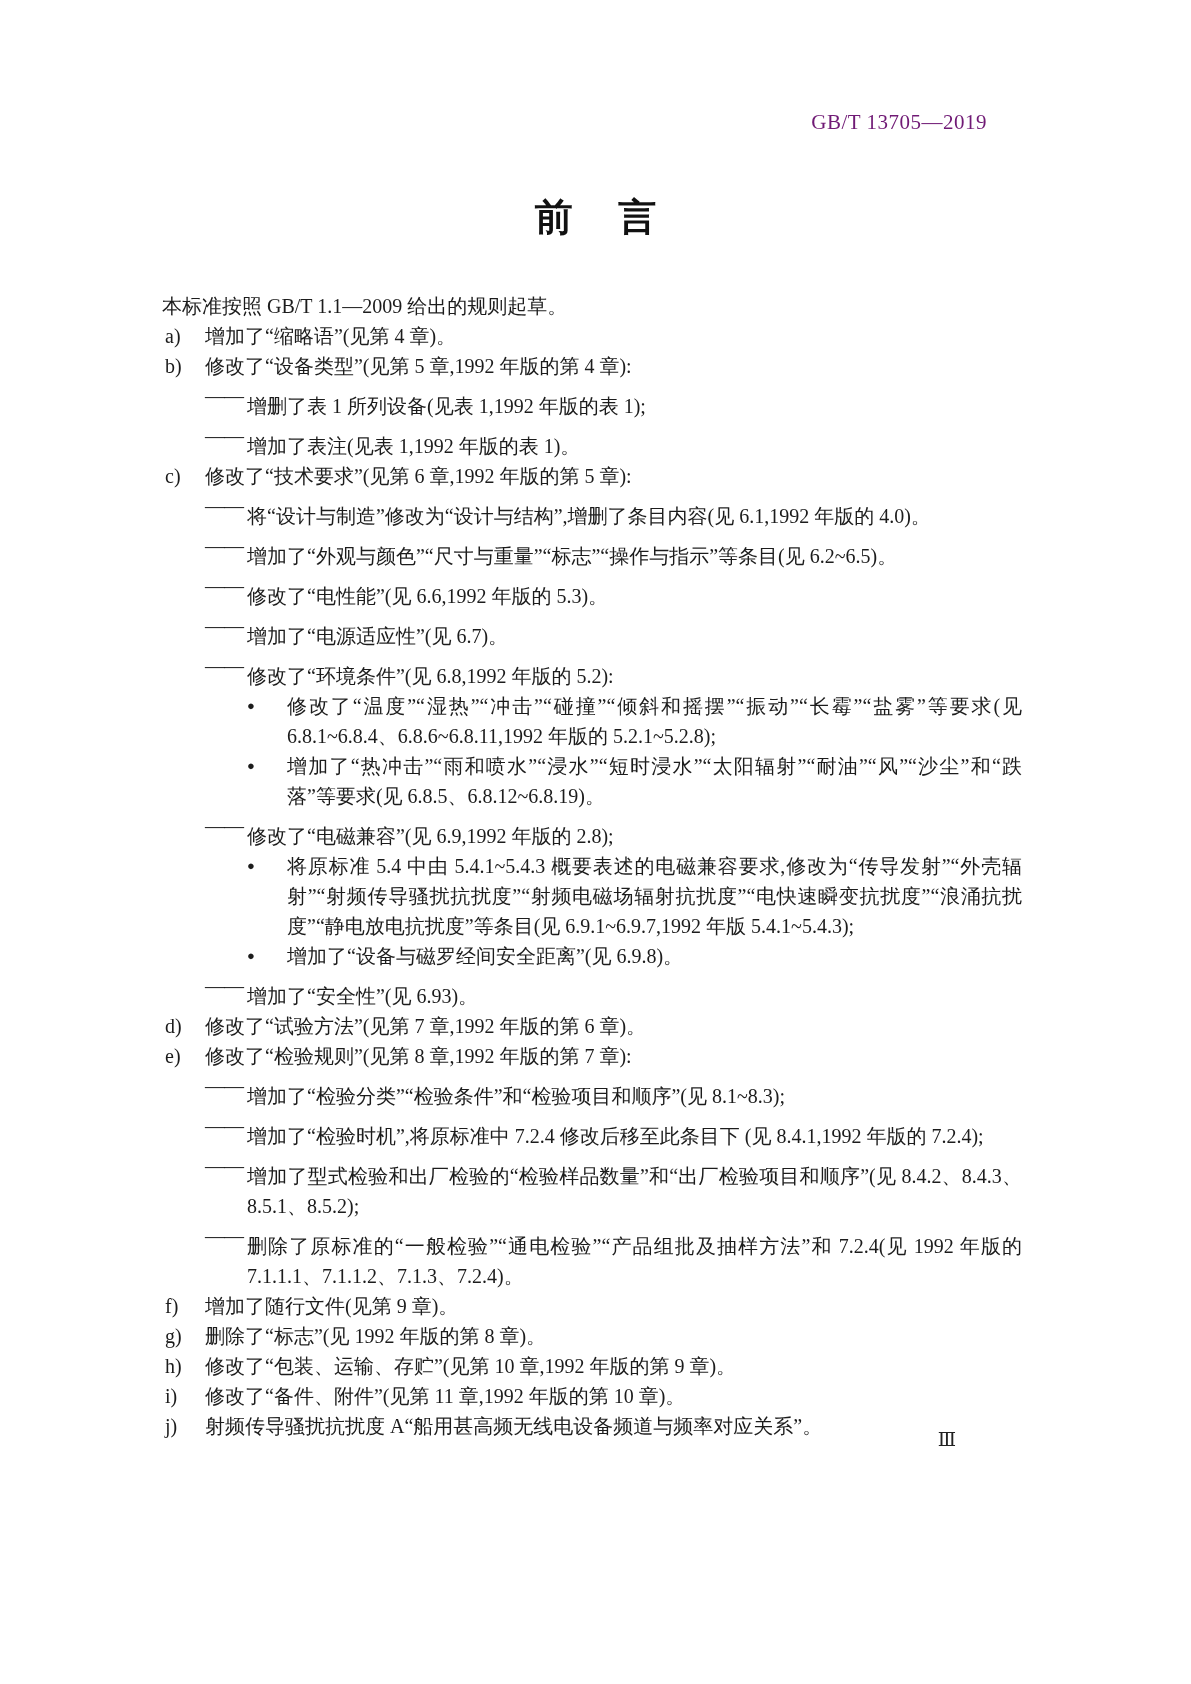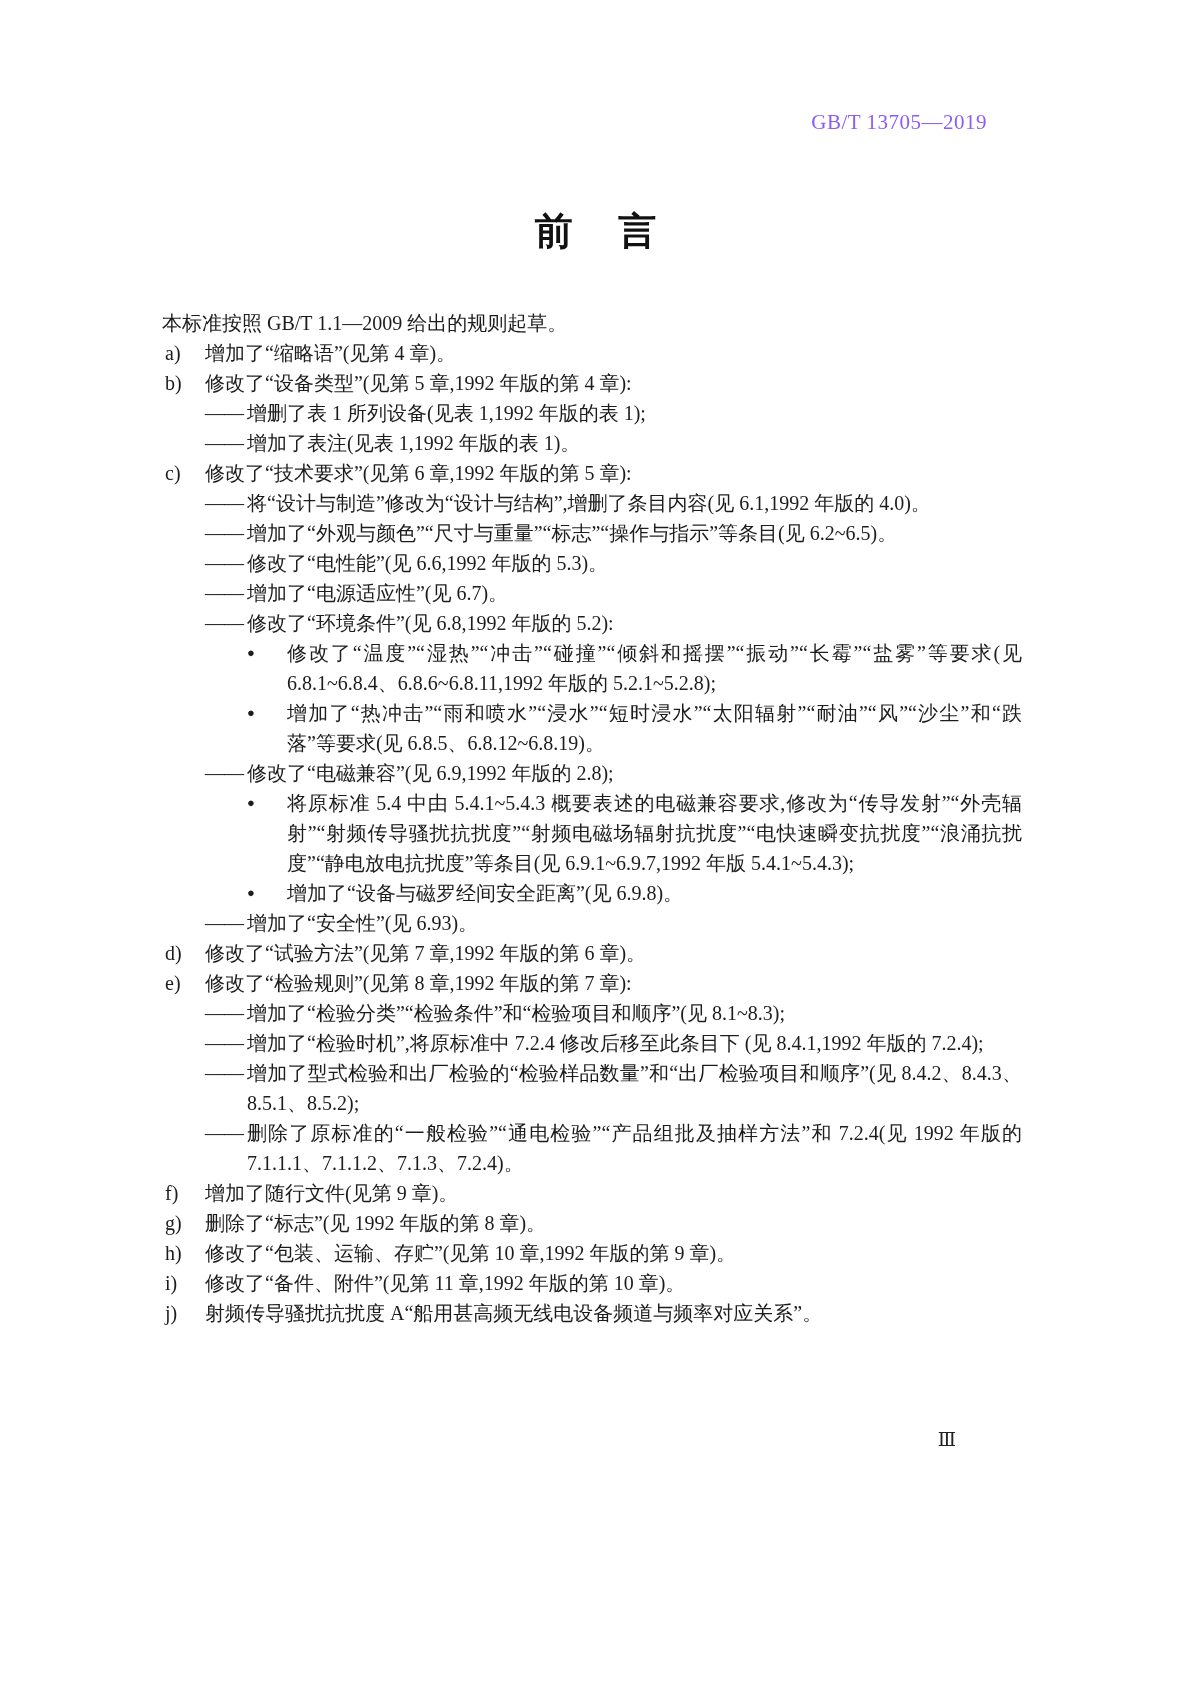--- a/index.html
+++ b/index.html
@@ -12,54 +12,54 @@
     color: #1c1c1c;
     font-family: "Liberation Serif", "DejaVu Serif", serif;
     overflow: hidden;
   }
   .std-no {
     position: absolute;
     top: 110px;
     right: 204px;
     font-size: 21px;
     letter-spacing: 0.5px;
-    color: #8b5cf6;
+    color: #701a75;
   }
   .doc-title {
     position: absolute;
-    top: 206px;
+    top: 192px;
     left: 0;
     width: 100%;
     text-align: center;
     font-size: 38px;
     font-weight: bold;
     letter-spacing: 1.2em;
     text-indent: 1.2em;
     color: #111;
     font-family: "Liberation Sans", "DejaVu Sans", sans-serif;
   }
   .content {
     position: absolute;
-    top: 308px;
+    top: 291px;
     left: 122px;
     width: 900px;
     font-size: 20px;
   }
   .line { line-height: 30px; }
   .para {
     text-indent: 40px;
     text-align: justify;
   }
   .item, .dash, .bullet { display: flex; align-items: flex-start; }
   .item { margin-left: 43px; }
   .item > .lbl { flex: none; width: 40px; }
   .item > .txt { flex: 1; font-weight: normal; text-align: justify; }
   .dash { margin-left: 83px; }
   .dash > .lbl { flex: none; width: 42px; letter-spacing: -1px; }
-  .dash > .txt { flex: 1; text-align: justify; }
+  .dash > .txt { flex: 1; text-align: justify; margin-top: 10px; }
   .bullet { margin-left: 125px; }
   .bullet > .lbl { flex: none; width: 40px; font-size: 13px; line-height: 30px; }
   .bullet > .txt { flex: 1; text-align: justify; }
   .page-number {
     position: absolute;
     top: 1428px;
     right: 235px;
     font-size: 19px;
     color: #222;
   }

